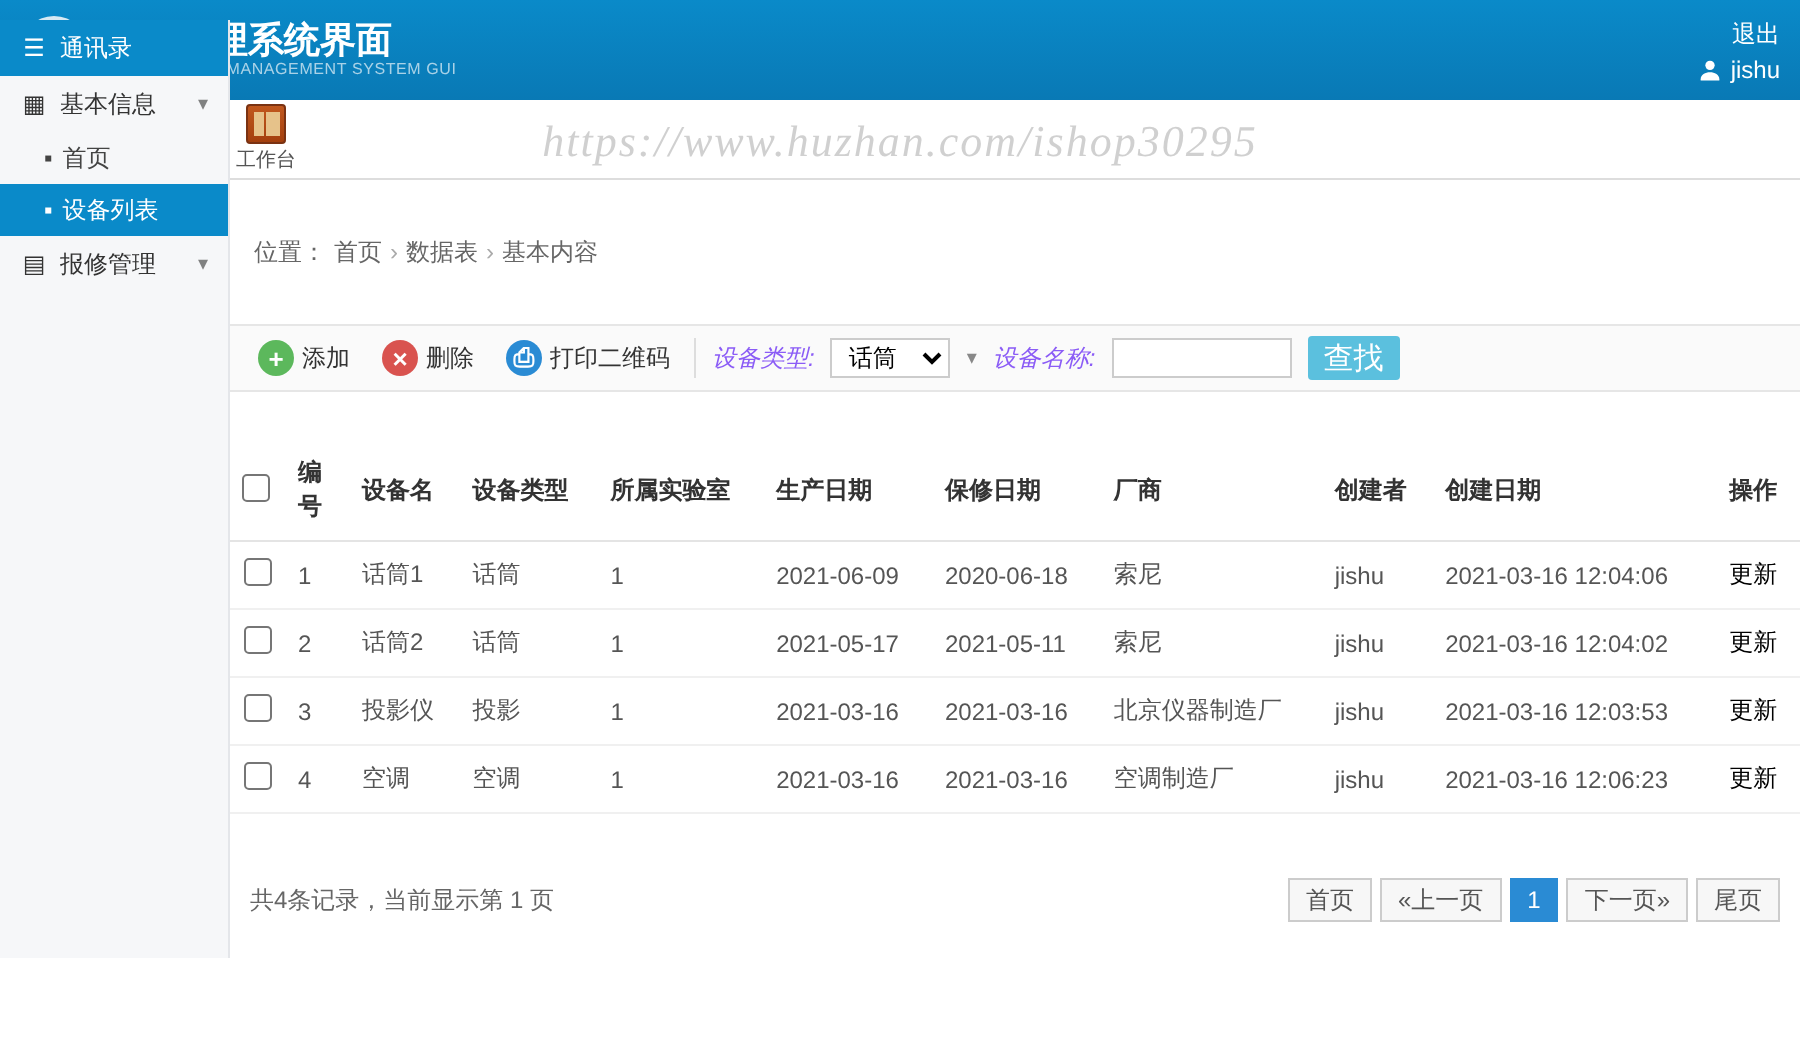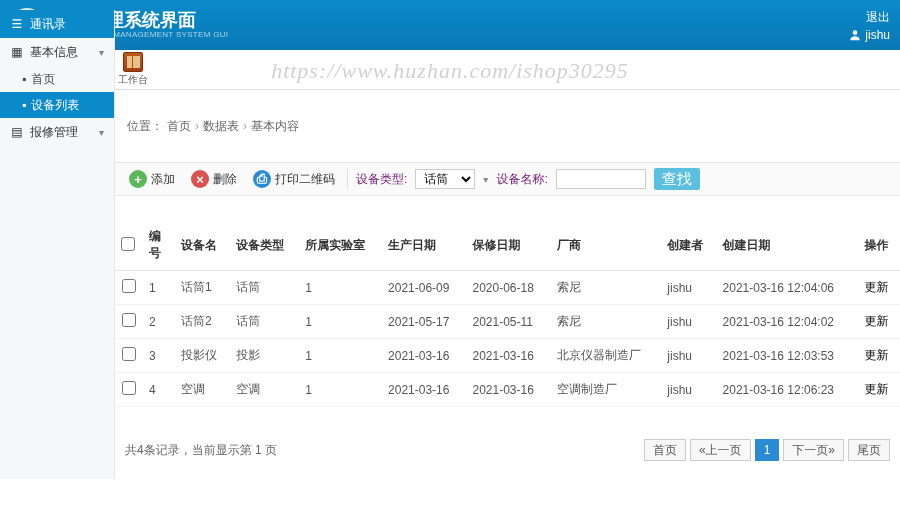--- a/index.html
+++ b/index.html
@@ -39,21 +39,21 @@
 .main { flex: 1; padding: 0; display: flex; flex-direction: column; gap: 24px; }
 .breadcrumb { height: 24px; padding: 0 12px; font-size: 12px; color: #666; display: flex; align-items: center; gap: 4px; }
 .breadcrumb .sep { color:#aaa; }
 .toolbar { height: 34px; border-top: 1px solid #e6e6e6; border-bottom: 1px solid #e6e6e6; background:#fafafa; display: flex; align-items: center; padding: 0 10px; gap: 8px; font-size: 12px; }
 .tbtn { display: flex; align-items: center; gap: 4px; cursor: pointer; padding: 2px 4px; }
 .circ { width: 18px; height: 18px; border-radius: 50%; display:inline-flex; align-items:center; justify-content:center; color:#fff; font-weight:bold; font-size:13px; }
 .green { background:#5cb85c; }
 .red { background:#d9534f; }
 .blue { background:#2a8bd4; }
 .divider { width:1px; height:20px; background:#ddd; }
-.tlabel { color:#701a75; }
+.tlabel { color:#8b5cf6;font-style:italic; }
 .sel, .inp { height:20px; border:1px solid #ccc; font-size:12px; padding:0 4px; background:#fff; }
 .sel { width: 60px; }
 .inp { width: 90px; }
 .btn-search { background:#5bc0de; color:#fff; border:none; height:22px; padding:0 8px; cursor:pointer; font-size:15px; border-radius:2px; }
 
 
 .tbl { width: 100%; border-collapse: collapse; font-size: 12px; }
 .tbl th { text-align: left; font-weight: bold; padding: 8px 6px; border-bottom: 1px solid #e4e4e4; color:#333; background:#fff; }
 .tbl td { padding: 8px 6px; border-bottom: 1px solid #f0f0f0; color:#555; }
 .tbl .link { color:#000000; cursor:pointer; }

